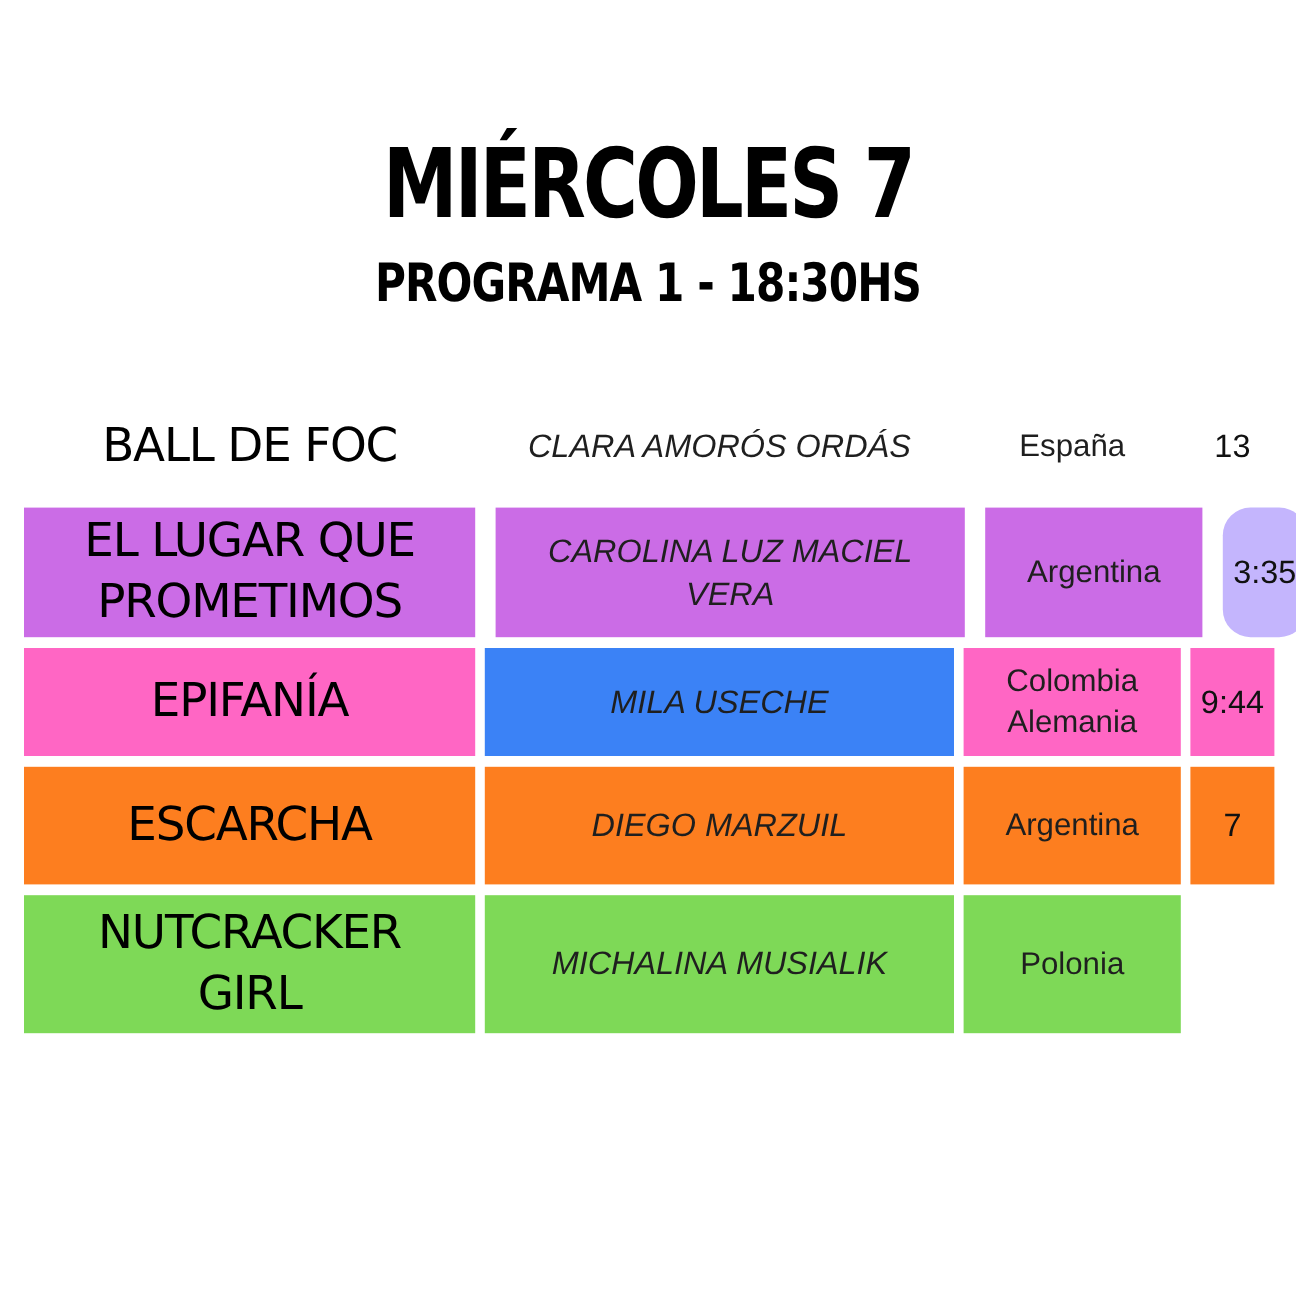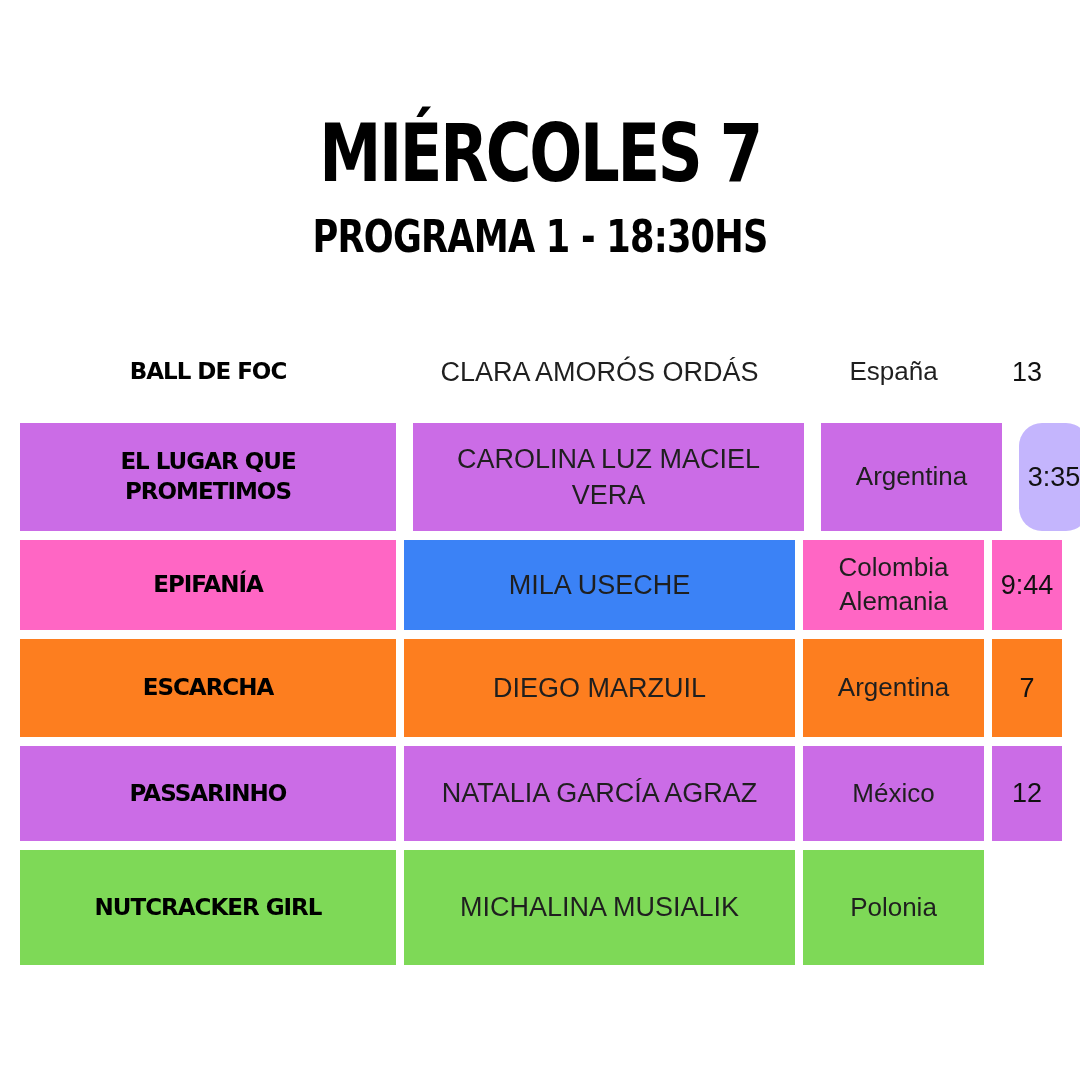--- a/index.html
+++ b/index.html
@@ -72,32 +72,33 @@
 
   .cell {
     display: flex;
     align-items: center;
     justify-content: center;
     text-align: center;
     color: #1f1f1f;
   }
   .title-cell {
     font-family: "DejaVu Sans", "Liberation Sans", sans-serif;
-    font-weight: 700;
-    font-size: 23px;
+    font-weight: 400;
+    font-size: 39px;
     letter-spacing: -1px;
     line-height: 1.3;
     color: #000000;
     padding: 0 14px;
   }
   .director-cell {
     font-weight: 500;
     font-size: 27px;
     line-height: 1.35;
     padding: 0 10px;
+    font-style: italic;
   }
   .country-cell {
     font-weight: 400;
     font-size: 26px;
     line-height: 1.3;
     padding: 0 6px;
     white-space: pre-line;
   }
   .duration-cell {
     font-weight: 500;
@@ -138,26 +139,20 @@
       <div class="cell duration-cell" style="background: rgb(255, 102, 196);">9:44</div>
     </div>
 
     <div class="row row-3">
       <div class="cell title-cell" style="background: rgb(253, 126, 31);">ESCARCHA</div>
       <div class="cell director-cell" style="background: rgb(253, 126, 31);">DIEGO MARZUIL</div>
       <div class="cell country-cell" style="background: rgb(253, 126, 31);">Argentina</div>
       <div class="cell duration-cell" style="background: rgb(253, 126, 31);">7</div>
     </div>
 
-    <div class="row row-4">
-      <div class="cell title-cell" style="background: rgb(203, 108, 230);">PASSARINHO</div>
-      <div class="cell director-cell" style="background: rgb(203, 108, 230);">NATALIA GARCÍA AGRAZ</div>
-      <div class="cell country-cell" style="background: rgb(203, 108, 230);">México</div>
-      <div class="cell duration-cell" style="background: rgb(203, 108, 230);">12</div>
-    </div>
 
     <div class="row row-5">
       <div class="cell title-cell" style="background: rgb(126, 217, 87);">NUTCRACKER GIRL</div>
       <div class="cell director-cell" style="background: rgb(126, 217, 87);">MICHALINA MUSIALIK</div>
       <div class="cell country-cell" style="background: rgb(126, 217, 87);">Polonia</div>
     </div>
 
   </div>
 </div>
 

